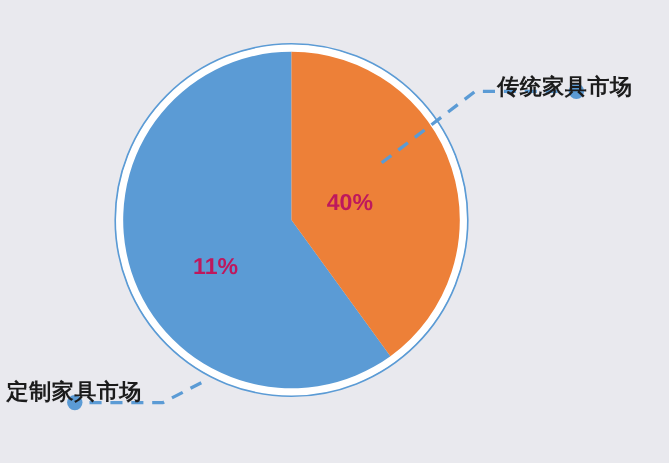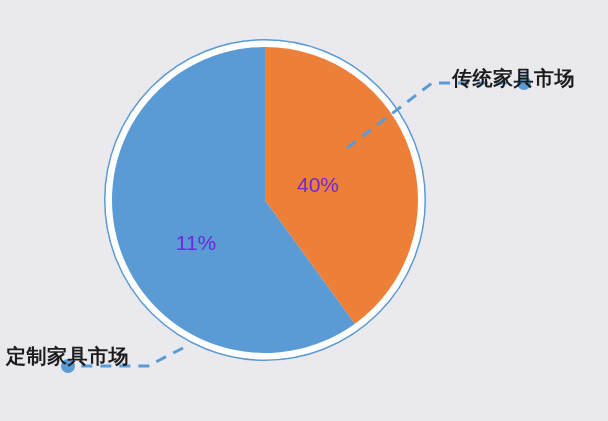--- a/index.html
+++ b/index.html
@@ -63,22 +63,22 @@
     text-align: center;
     font-size: 19px;
     font-weight: bold;
     color: #1c1c1c;
     white-space: nowrap;
     letter-spacing: 0.5px;
   }
   .slice-value {
     position: absolute;
     font-size: 21px;
-    font-weight: normal;
-    color: #6d28d9;
+    font-weight: bold;
+    color: #be185d;
     white-space: nowrap;
   }
   #slice-value-traditional {
     left: 318px;
     top: 168px;
     transform: translate(-50%, -50%);
   }
   #slice-value-custom {
     left: 196px;
     top: 226px;

